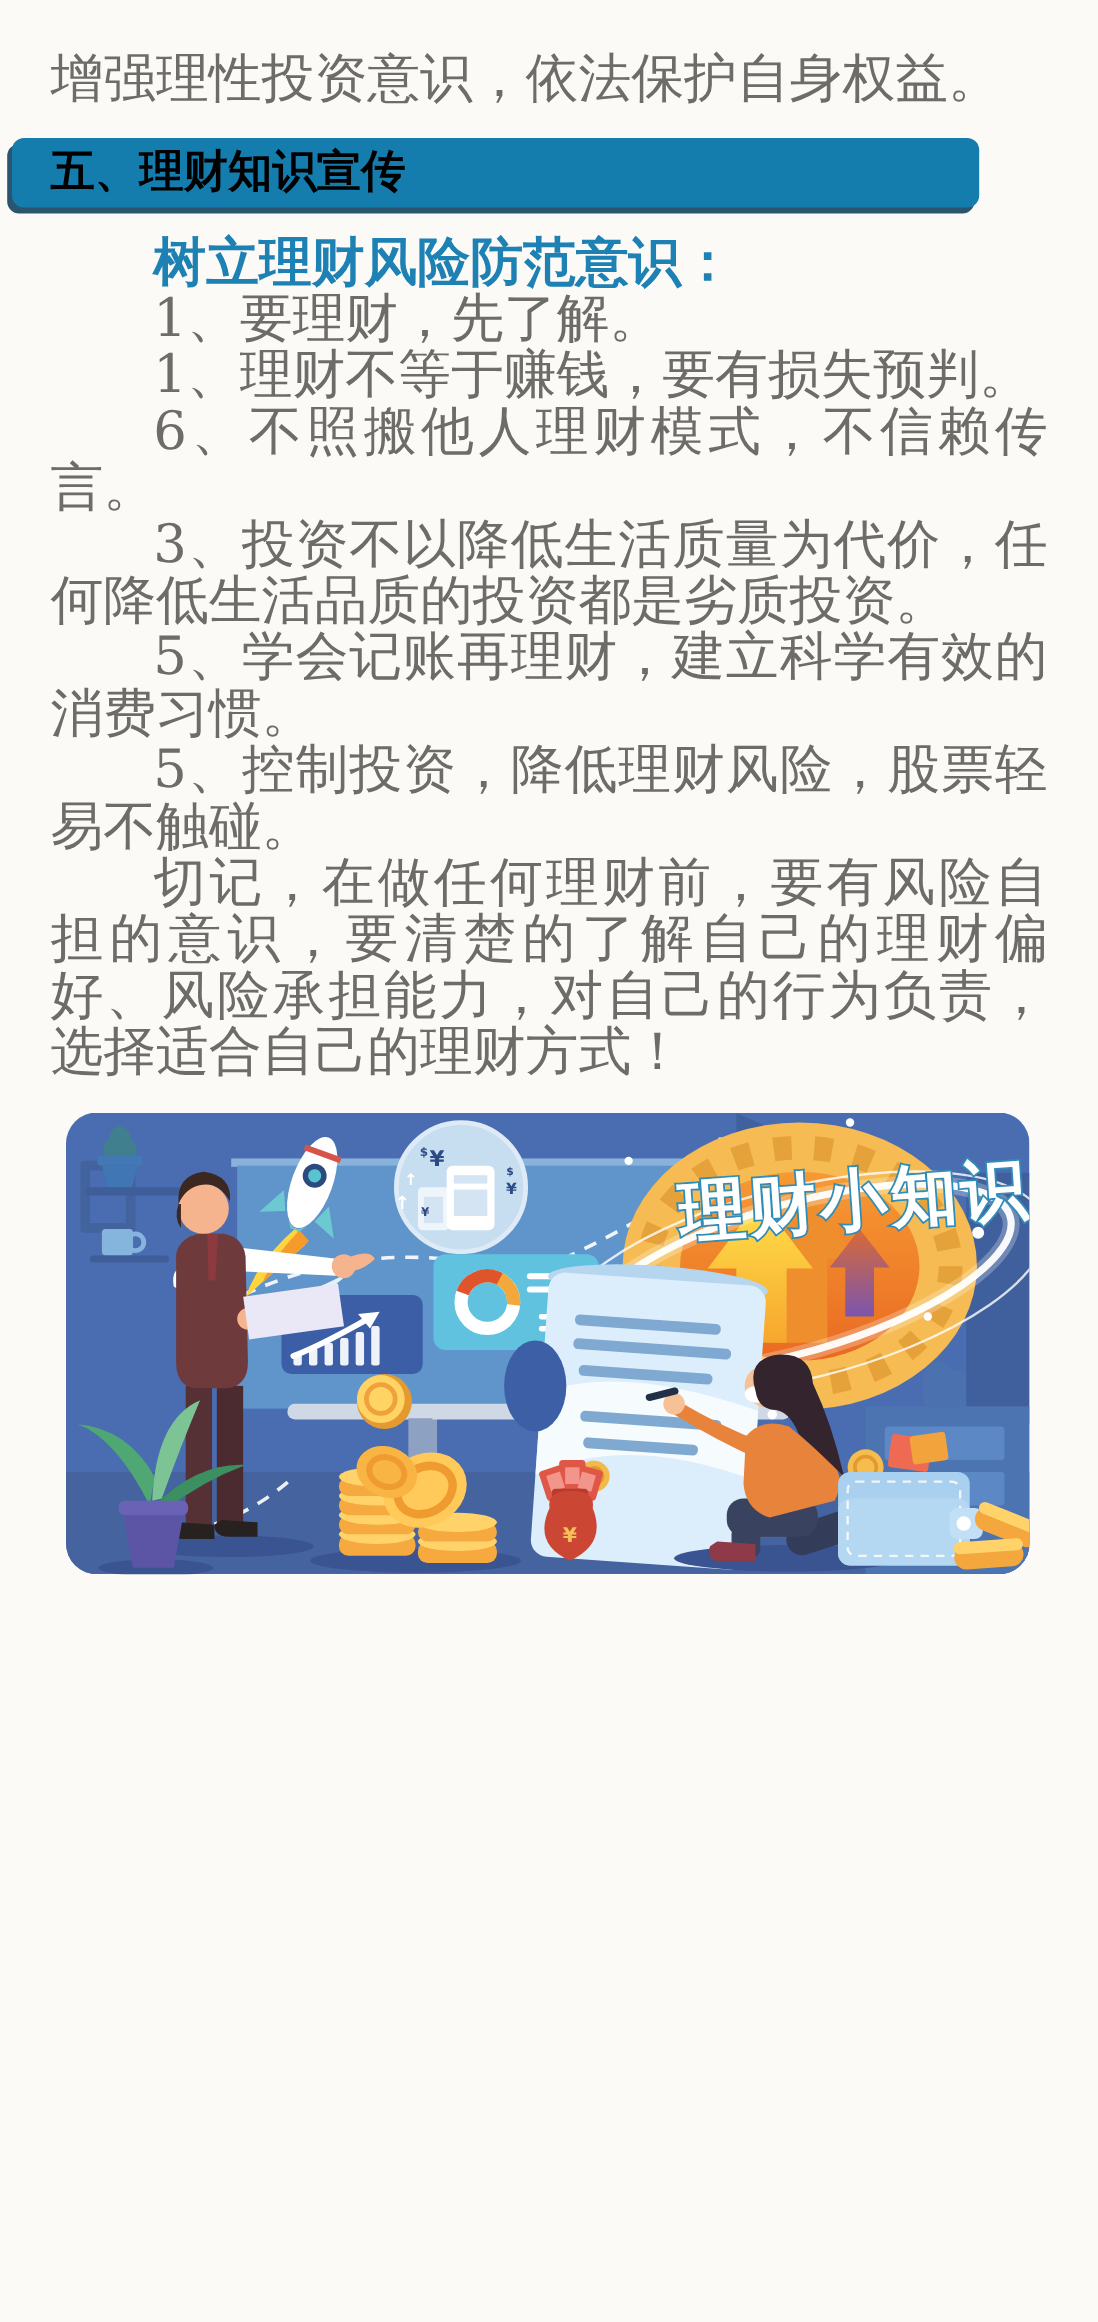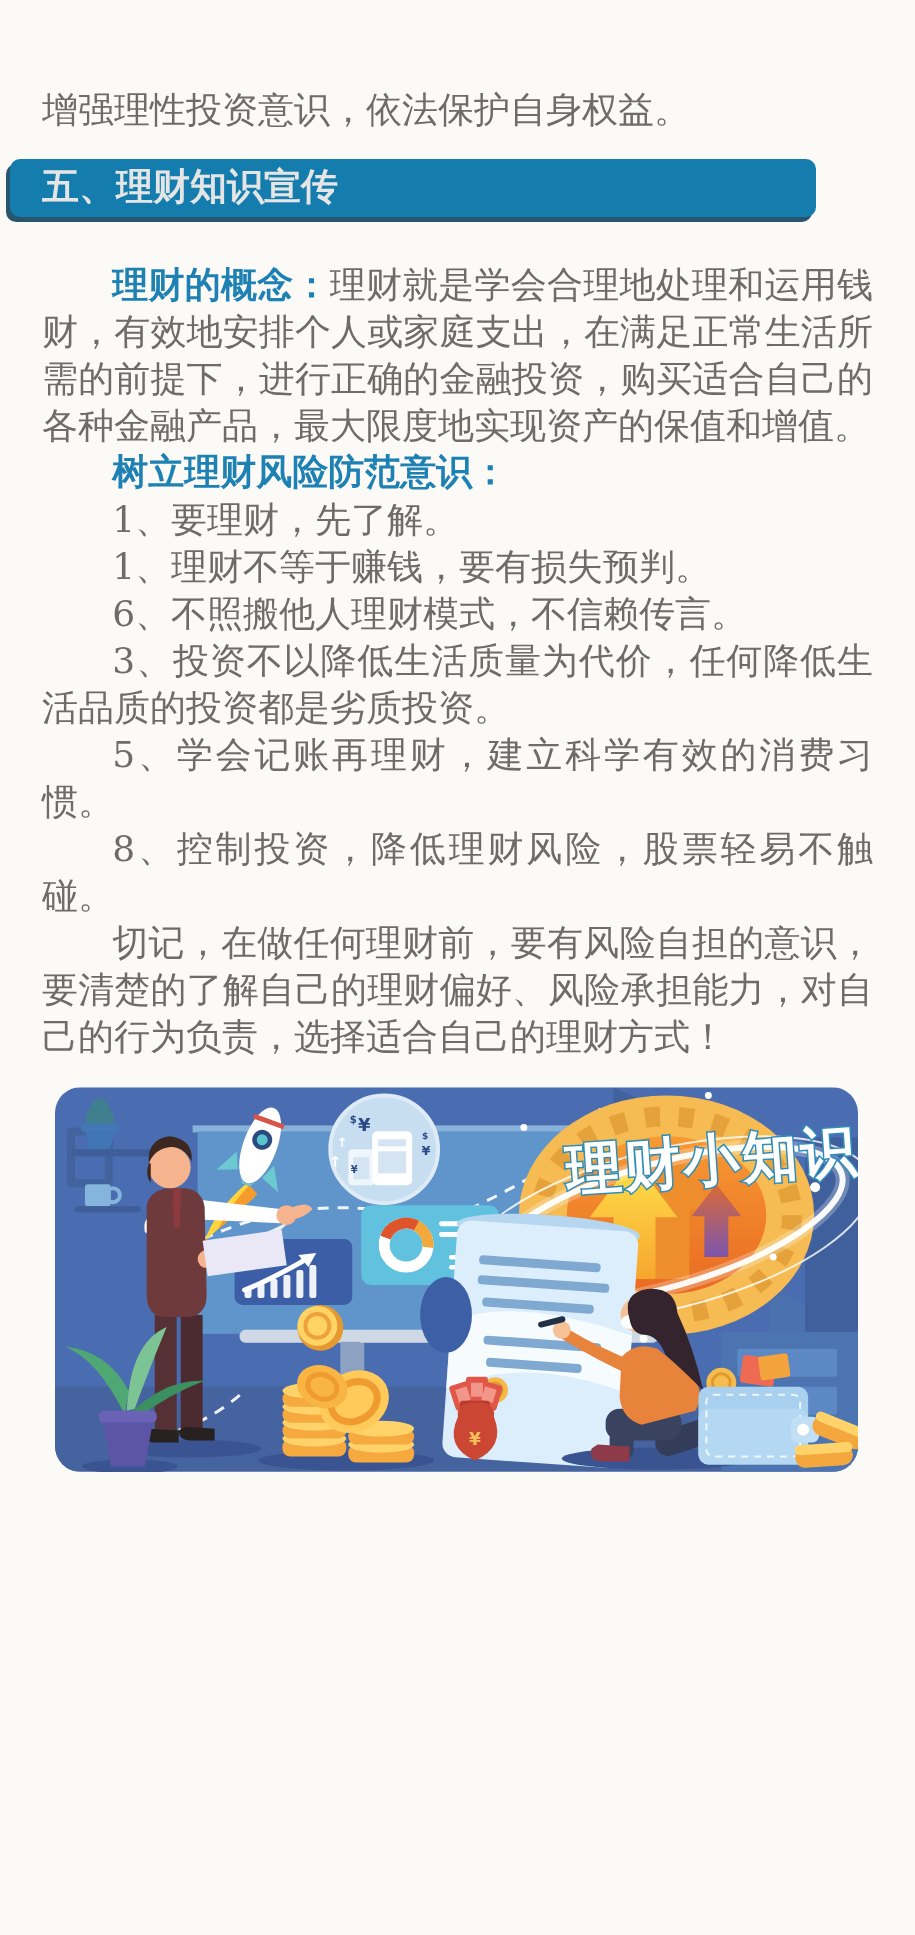--- a/index.html
+++ b/index.html
@@ -6,36 +6,36 @@
   body{
     width:915px;height:1935px;overflow:hidden;
     background:#fcfaf7;
     font-family:"DejaVu Serif","Liberation Serif",serif;
     color:#6e6c68;
   }
   .page{width:915px;height:1935px;position:relative;box-sizing:border-box;padding-top:42px;}
   .textcol{
     box-sizing:border-box;
     padding:0 42px 0 42px;
-    font-size:36px;line-height:47px;
-    text-align:justify;text-justify:inter-ideograph;margin-top:44px;
+    font-size:44px;line-height:47px;
+    text-align:justify;text-justify:inter-ideograph;
   }
   .para{margin:0;text-indent:1.95em;}
   .para.noindent{text-indent:0;}
   .section-banner{
     box-sizing:border-box;
     margin:26px 0 22px 10px;
     width:806px;
     background:#147dad;
     border-radius:10px;
     box-shadow:-4px 5px 0 #2a556e;
     padding:8px 0 10px 32px;
     font-family:"DejaVu Sans","Liberation Sans",sans-serif;
     font-weight:bold;font-size:37px;line-height:40px;
-    color:#e5e5e5;
+    color:#000000;
   }
   .inline-label{
     font-family:"DejaVu Sans","Liberation Sans",sans-serif;
     font-weight:bold;color:#1e81b4;
   }
   .blue-heading{
     margin:0;text-indent:1.95em;
     font-family:Liberation Serif, serif;
     font-weight:bold;color:#1e81b4;
   }
@@ -54,28 +54,27 @@
 
   <div class="textcol">
     <p class="para noindent">增强理性投资意识，依法保护自身权益。</p>
   </div>
 
   <div class="section-banner">
     <span>五、理财知识宣传</span>
   </div>
 
   <div class="textcol">
-    <p class="para"><span class="inline-label">理财的概念：</span><span>理财就是学会合理地处理和运用钱财，有效地安排个人或家庭支出，在满足正常生活所需的前提下，进行正确的金融投资，购买适合自己的各种金融产品，最大限度地实现资产的保值和增值。</span></p>
     <p class="blue-heading">树立理财风险防范意识：</p>
     <p class="para">1、要理财，先了解。</p>
     <p class="para">1、理财不等于赚钱，要有损失预判。</p>
     <p class="para">6、不照搬他人理财模式，不信赖传言。</p>
     <p class="para">3、投资不以降低生活质量为代价，任何降低生活品质的投资都是劣质投资。</p>
     <p class="para">5、学会记账再理财，建立科学有效的消费习惯。</p>
-    <p class="para">8、控制投资，降低理财风险，股票轻易不触碰。</p>
+    <p class="para">5、控制投资，降低理财风险，股票轻易不触碰。</p>
     <p class="para">切记，在做任何理财前，要有风险自担的意识，要清楚的了解自己的理财偏好、风险承担能力，对自己的行为负责，选择适合自己的理财方式！</p>
   </div>
 
   <div class="illu-wrap">
     <svg width="803" height="385" viewBox="0 0 805 385">
       <defs>
         <linearGradient id="coinGrad" x1="0" y1="0" x2="0" y2="1">
           <stop offset="0" stop-color="#f79a33"></stop>
             <stop offset="1" stop-color="#e96a22"></stop>
         </linearGradient>

